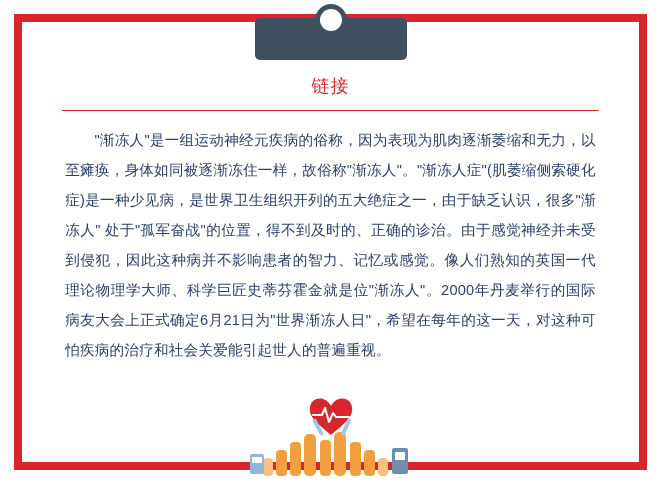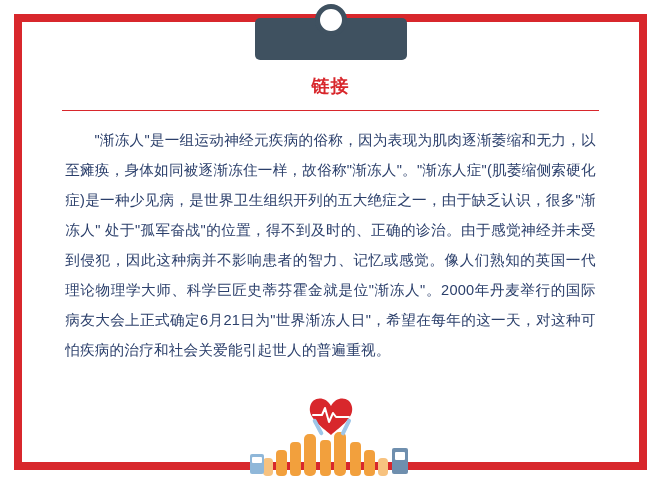--- a/index.html
+++ b/index.html
@@ -66,21 +66,21 @@
     top: 22px;
     right: 22px;
     bottom: 22px;
     box-sizing: border-box;
   }
 
   .title {
     text-align: center;
     color: #d8272c;
     font-size: 18px;
-    font-weight: bold;
+    font-weight: normal;
     letter-spacing: 1px;
     margin-top: 52px;
   }
 
   .divider {
     margin: 12px auto 0 auto;
     width: 87%;
     height: 1px;
     background: #d8272c;
   }

